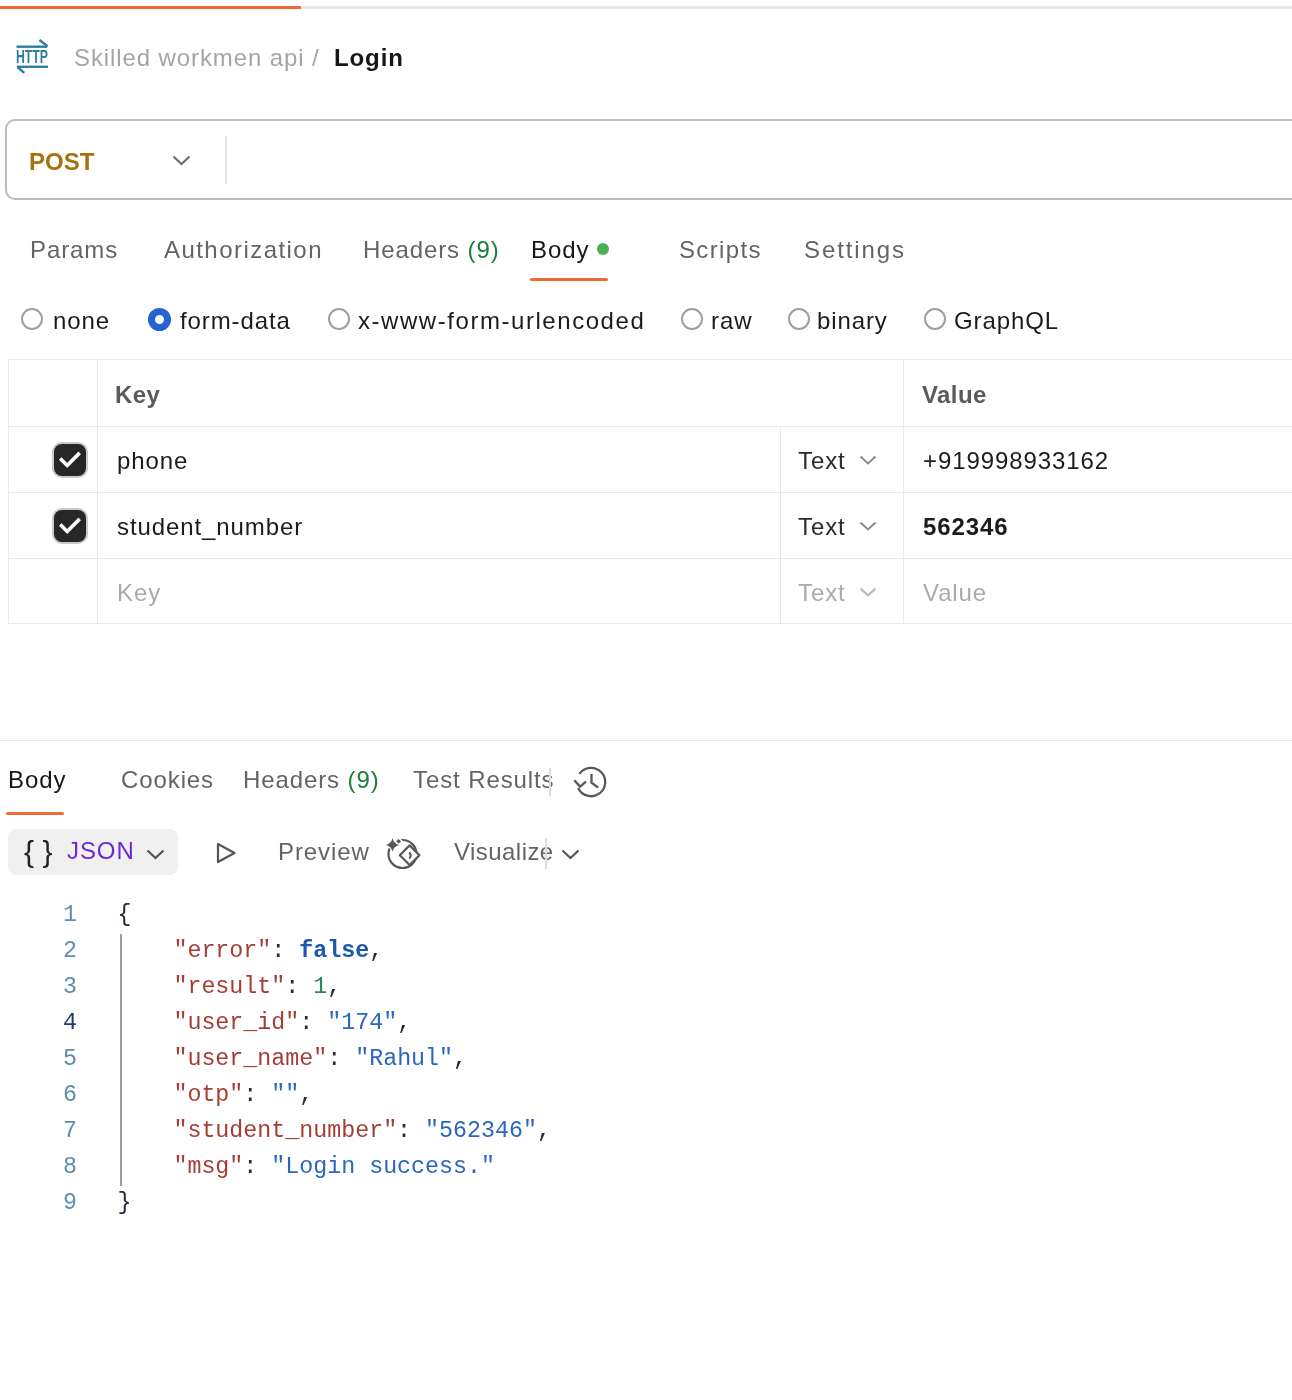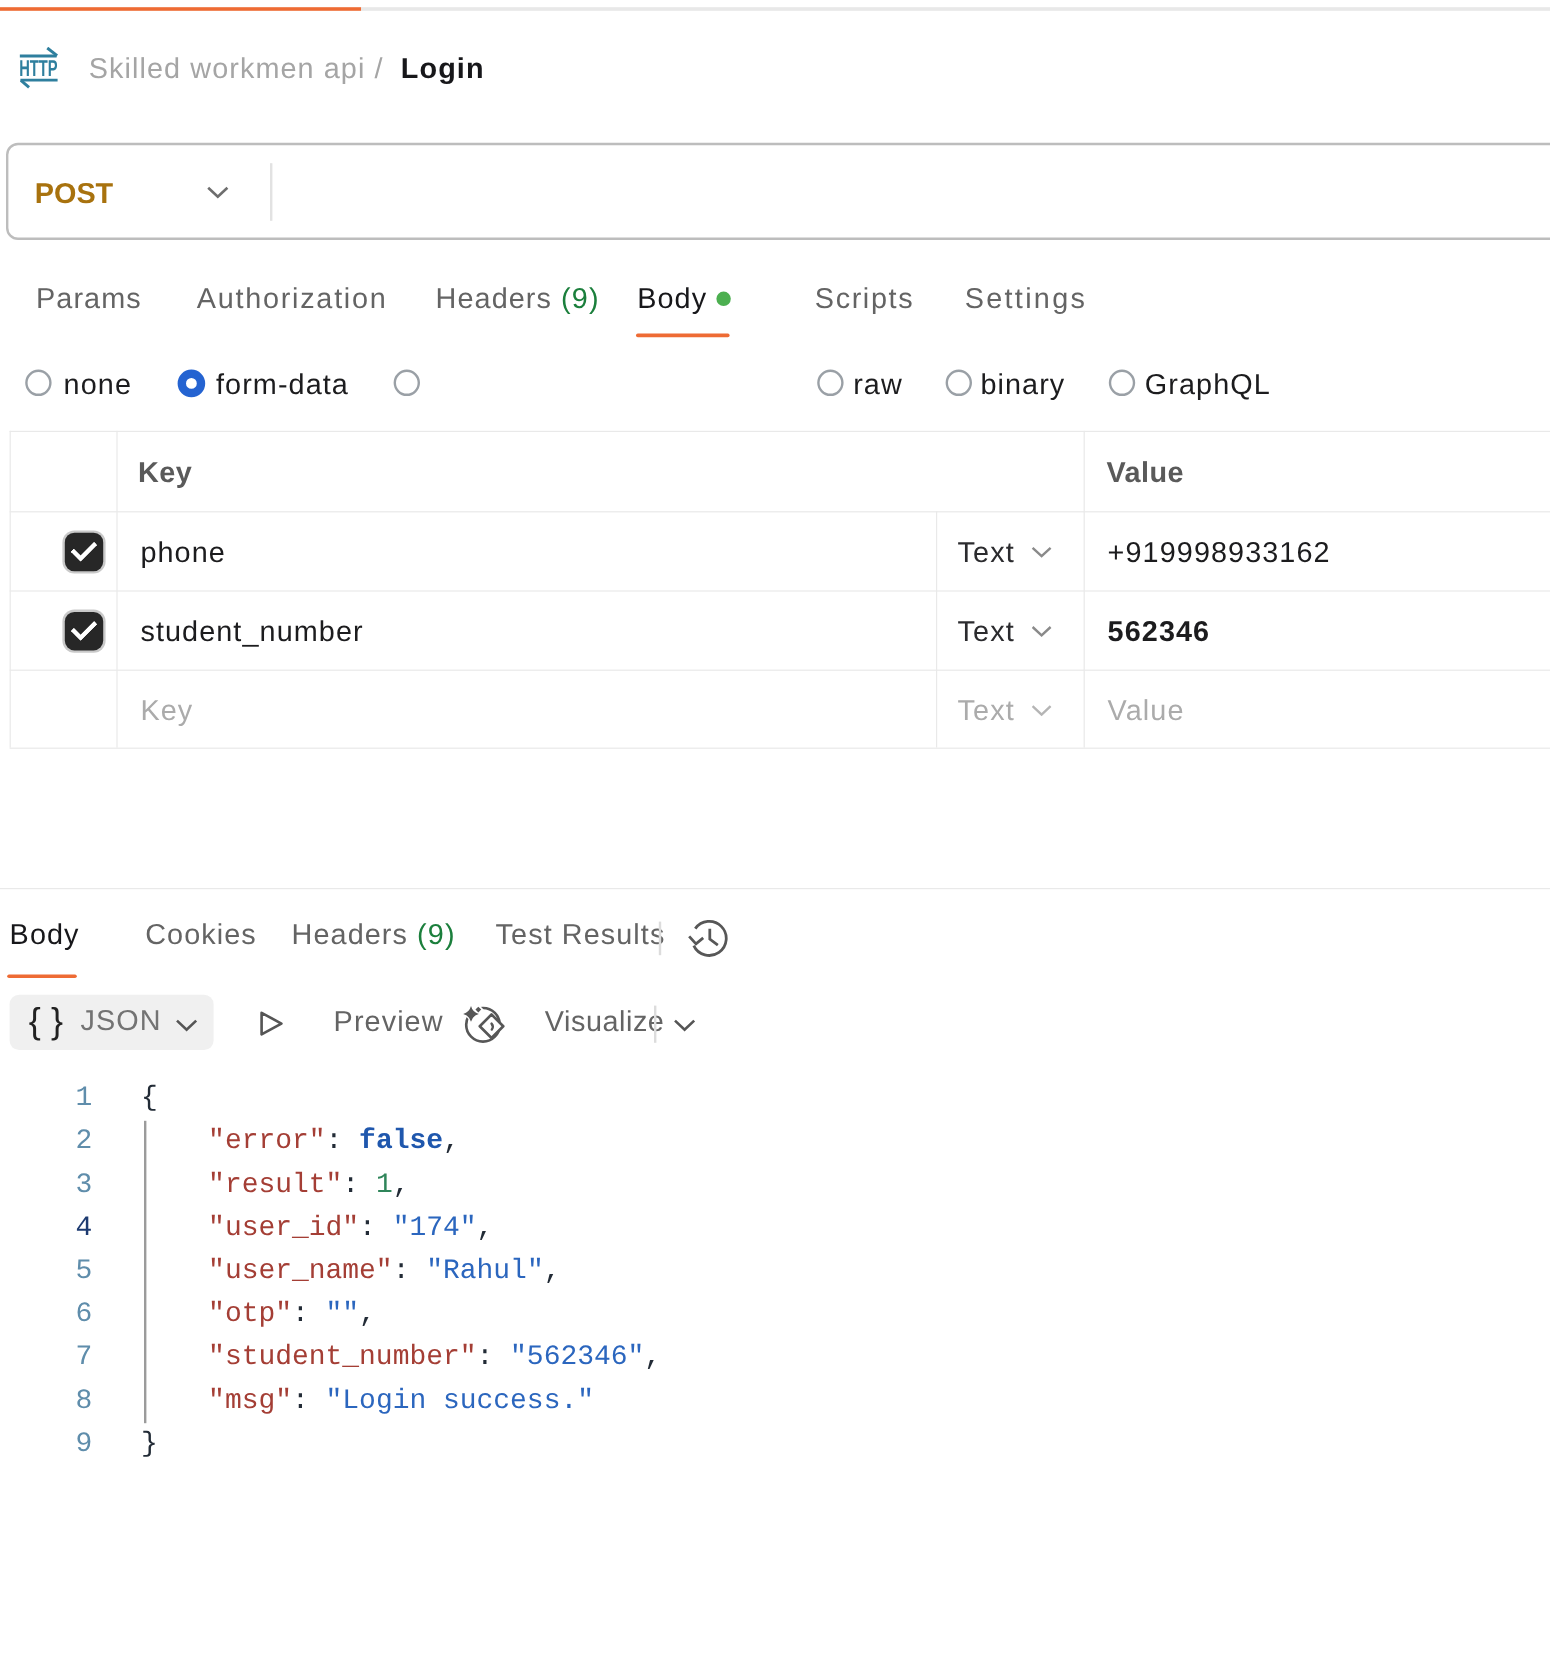--- a/index.html
+++ b/index.html
@@ -55,20 +55,21 @@
   <div class="abs" style="left:596.5px;top:242.5px;width:12.5px;height:12.5px;border-radius:50%;background:#4caf50;"></div>
   <div class="abs ui gray" style="left:655px;top:236px;letter-spacing:1.35px;">Scripts</div>
   <div class="abs ui gray" style="left:780px;top:236px;letter-spacing:1.9px;">Settings</div>
   <div class="abs" style="left:530px;top:277.5px;width:78px;height:3px;background:#ee6b34;border-radius:1.5px;"></div>
 
   <div class="abs" style="left:21px;top:308px;width:22px;height:22px;border-radius:50%;border:2px solid #9aa0a6;"></div>
   <div class="abs ui" style="left:53px;top:307px;">none</div>
   <div class="abs" style="left:148px;top:308px;width:23px;height:23px;border-radius:50%;border:7px solid #2463d1;"></div>
   <div class="abs ui" style="left:180px;top:307px;">form-data</div>
   <div class="abs" style="left:328px;top:308px;width:22px;height:22px;border-radius:50%;border:2px solid #9aa0a6;"></div>
+  <div class="abs ui" style="left:358px;top:307px;letter-spacing:1.55px;">x-www-form-urlencoded</div>
   <div class="abs" style="left:681px;top:308px;width:22px;height:22px;border-radius:50%;border:2px solid #9aa0a6;"></div>
   <div class="abs ui" style="left:711px;top:307px;">raw</div>
   <div class="abs" style="left:788px;top:308px;width:22px;height:22px;border-radius:50%;border:2px solid #9aa0a6;"></div>
   <div class="abs ui" style="left:817px;top:307px;">binary</div>
   <div class="abs" style="left:924px;top:308px;width:22px;height:22px;border-radius:50%;border:2px solid #9aa0a6;"></div>
   <div class="abs ui" style="left:954px;top:307px;">GraphQL</div>
 
   <div class="hline" style="left:8px;top:359px;width:1284px;"></div>
   <div class="hline" style="left:8px;top:426px;width:1284px;"></div>
   <div class="hline" style="left:8px;top:492px;width:1284px;"></div>
@@ -115,21 +116,21 @@
     <g stroke="#575757" stroke-width="2.3" fill="none">
       <path d="M9.37,7.86 A14.2,14.2 0 1 1 8.13,22.0"></path>
       <path d="M4.3,14.3 L10,20.6 L16,15.6"></path>
       <path d="M21.5,8 V16.6 L28.2,21.6"></path>
     </g>
   </svg>
   <div class="abs" style="left:6px;top:811.5px;width:58px;height:3px;background:#ee6b34;border-radius:1.5px;"></div>
 
   <div class="abs" style="left:8px;top:829px;width:170px;height:46px;background:#f0f0f0;border-radius:8px;"></div>
   <div class="abs" style="left:24px;top:834px;font-size:30px;line-height:36px;letter-spacing:8.5px;color:#222;">{}</div>
-  <div class="abs ui" style="left:67px;top:837px;color:#737373;">JSON</div>
+  <div class="abs ui" style="left:67px;top:837px;color:#6d28d9;">JSON</div>
   <svg class="abs" style="left:146px;top:849px;" width="19" height="11" viewBox="0 0 19 11">
       <path d="M1.5,1.5 L9.5,9 L17.5,1.5" stroke="#555" stroke-width="2.2" fill="none"></path>
     </svg>
   <svg class="abs" style="left:216px;top:842px;" width="21" height="22" viewBox="0 0 21 22">
       <path d="M2,2 L18.5,11 L2,20 Z" stroke="#555" stroke-width="2.2" fill="none" stroke-linejoin="round"></path>
     </svg>
   <div class="abs ui gray" style="left:254px;top:838px;">Preview</div>
   <svg class="abs" style="left:383px;top:833px;" width="40" height="38" viewBox="0 0 40 38">
     <circle cx="19.5" cy="21" r="14" stroke="#575757" stroke-width="2.2" fill="none"></circle>
     <path d="M26.6,12.4 L36.4,22.2 L26.6,32 L16.8,22.2 Z" fill="#fff" stroke="#575757" stroke-width="2.2" stroke-linejoin="round"></path>

